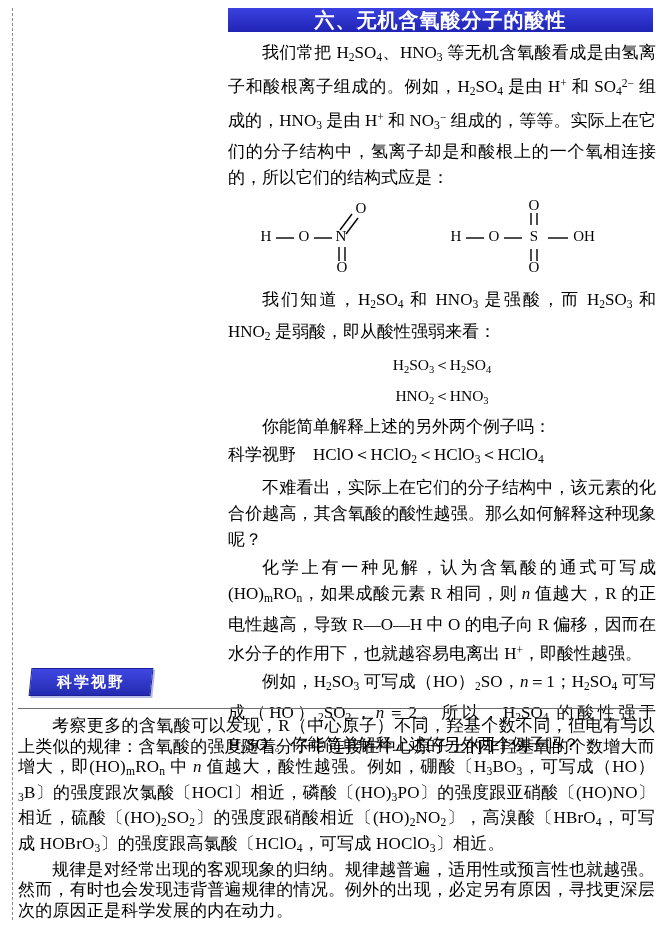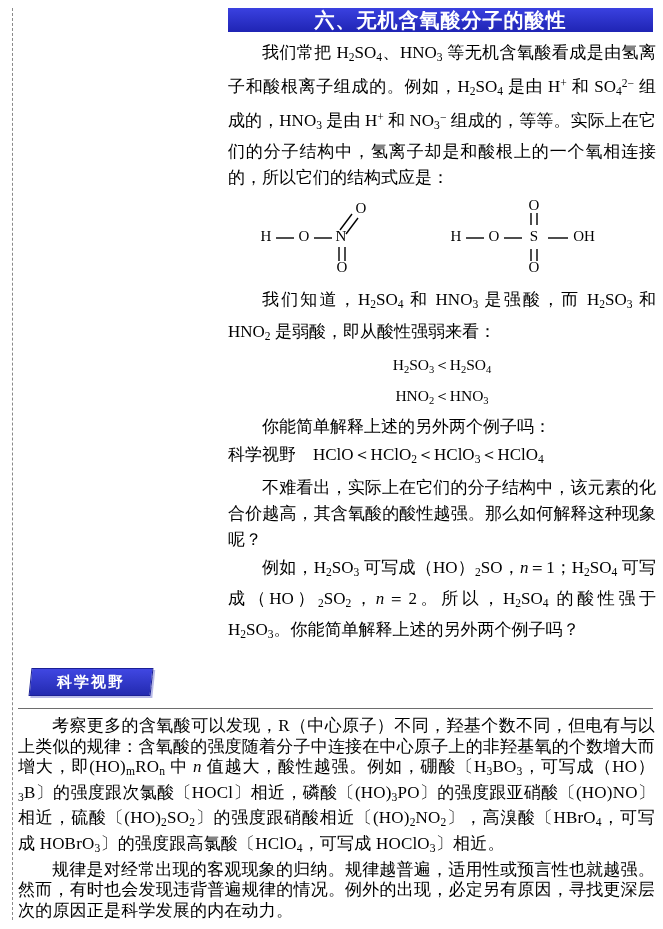--- a/index.html
+++ b/index.html
@@ -194,20 +194,23 @@
     <div class="eq">HNO<sub>2</sub>＜HNO<sub>3</sub></div>
 
     <p class="t indent">你能简单解释上述的另外两个例子吗：</p>
 
     <p class="t">
       <span>科学视野</span>&nbsp;&nbsp;&nbsp;&nbsp;HClO＜HClO<sub>2</sub>＜HClO<sub>3</sub>＜HClO<sub>4</sub>
     </p>
 
     <p class="t indent">不难看出，实际上在它们的分子结构中，该元素的化合价越高，其含氧酸的酸性越强。那么如何解释这种现象呢？</p>
 
+    <p class="t indent">
+      化学上有一种见解，认为含氧酸的通式可写成(HO)<sub>m</sub>RO<sub>n</sub>，如果成酸元素 R 相同，则 <i>n</i> 值越大，R 的正电性越高，导致 R—O—H 中 O 的电子向 R 偏移，因而在水分子的作用下，也就越容易电离出 H<sup>+</sup>，即酸性越强。
+    </p>
 
     <p class="t indent">
       例如，H<sub>2</sub>SO<sub>3</sub> 可写成（HO）<sub>2</sub>SO，<i>n</i>＝1；H<sub>2</sub>SO<sub>4</sub> 可写成（HO）<sub>2</sub>SO<sub>2</sub>，<i>n</i>＝2。所以，H<sub>2</sub>SO<sub>4</sub> 的酸性强于 H<sub>2</sub>SO<sub>3</sub>。你能简单解释上述的另外两个例子吗？
     </p>
 
   </div>
 
   <div class="badge">
     <span>科学视野</span>
   </div>

